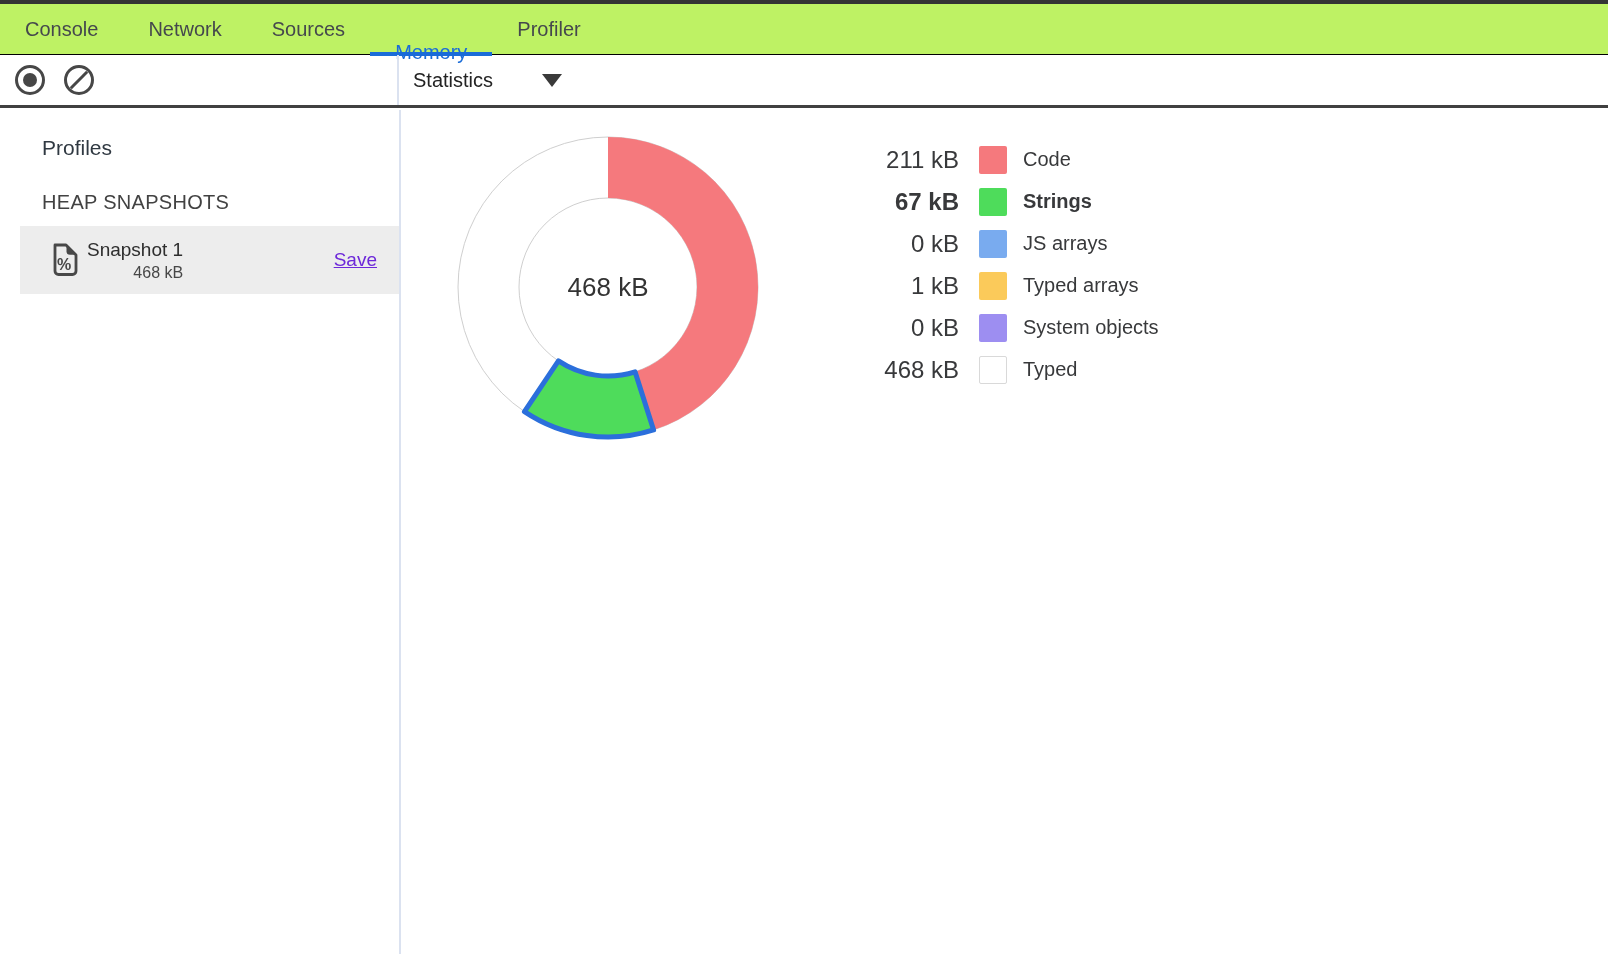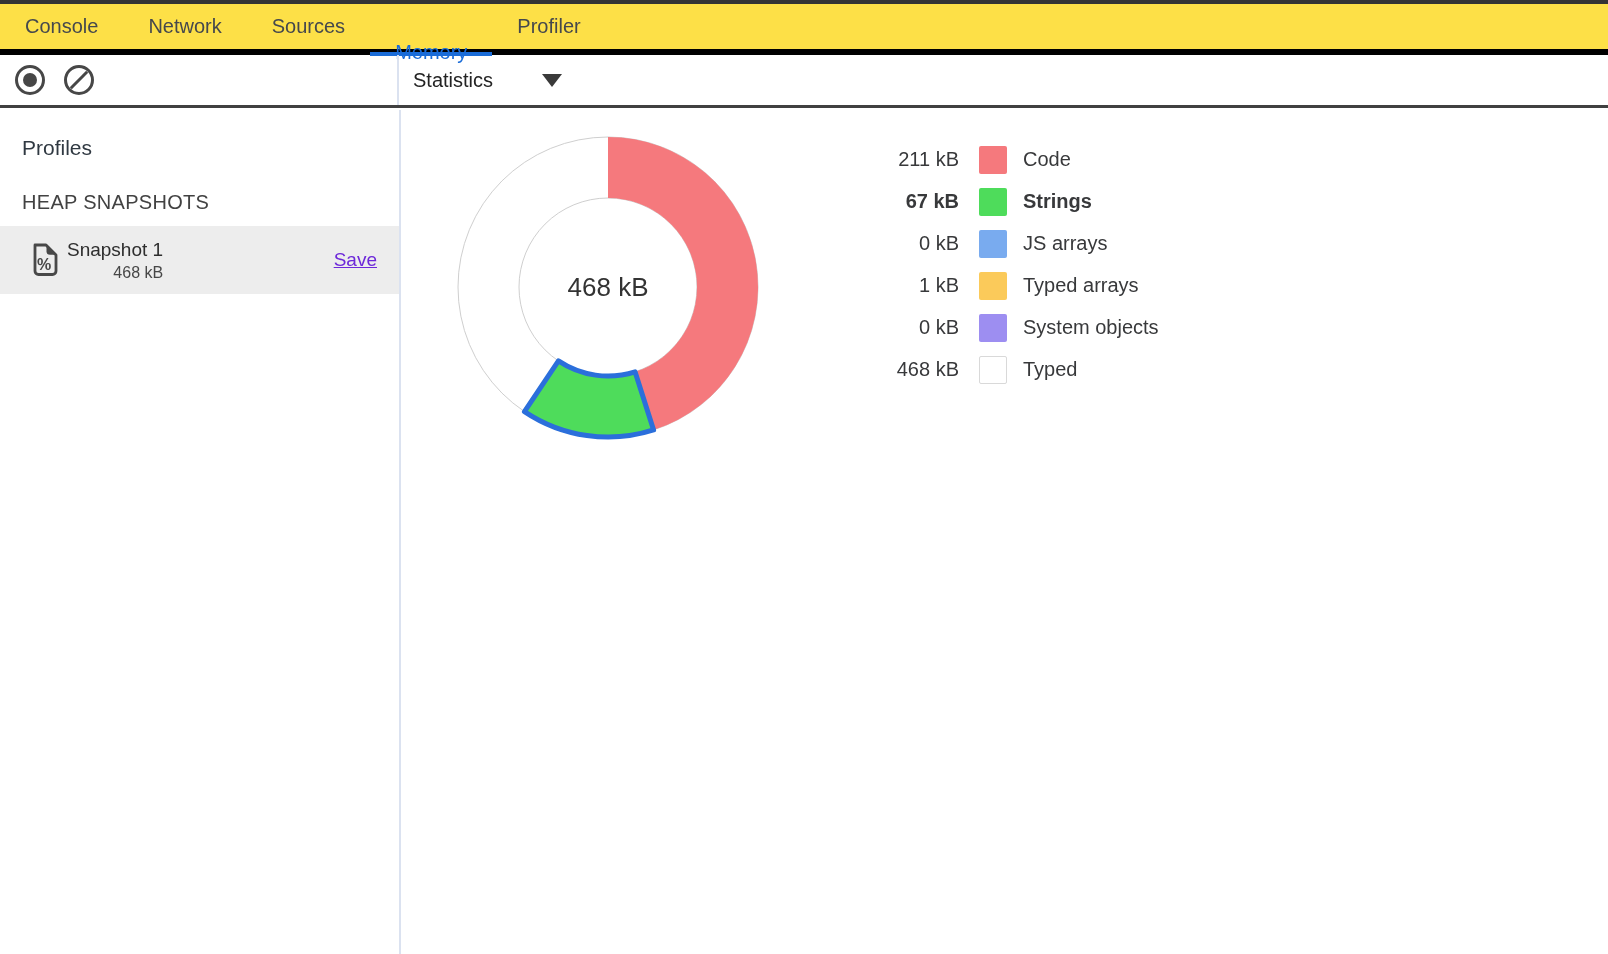--- a/index.html
+++ b/index.html
@@ -6,22 +6,22 @@
   html, body { width: 1608px; height: 954px; overflow: hidden; }
   body {
     font-family: "Liberation Sans", "DejaVu Sans", sans-serif;
     background: #ffffff; color: #333;
     position: relative;
   }
   .top-strip { height: 4px; background: #343434; width: 100%; }
 
   
   .tabbar {
-    height: 51px; background: #fde047;
-    border-bottom: 6px solid #000000;
+    height: 51px; background: #bef264;
+    border-bottom: 1px solid #000000;
     display: flex; align-items: stretch;
   }
   .tab {
     display: flex; align-items: center;
     padding: 4px 25px 0 25px;
     font-size: 20px; color: #45484d;
     border-bottom: 4px solid transparent;
     cursor: default; white-space: nowrap;
   }
   .tab.active { color: #1a6cd8; border-bottom-color: #1a6cd8; margin-top: 44px; }
@@ -44,21 +44,21 @@
   .dropdown-caret {
     width: 0; height: 0; margin-left: 49px;
     border-left: 10px solid transparent;
     border-right: 10px solid transparent;
     border-top: 13px solid #3a3a3a;
   }
 
   
   .sidebar {
     position: absolute; left: 0; top: 110px; bottom: 0;
-    width: 401px; border-right: 2px solid #dbe2f0; background: #fff;
+    width: 401px; border-right: 2px solid #dbe2f0; background: #fff; padding-left: 20px;
   }
   .profiles-title { margin: 26px 0 0 22px; font-size: 21px; color: #303942; }
   .section-title { margin: 31px 0 12px 22px; font-size: 20px; color: #424242; letter-spacing: 0.3px; }
   .snapshot-item {
     height: 68px; background: #ededed;
     display: flex; align-items: center;
     padding: 0 22px 0 30px;
   }
   .snapshot-icon { flex: 0 0 30px; margin-right: 7px; }
   .snapshot-text { display: flex; flex-direction: column; text-align: right; }
@@ -69,21 +69,21 @@
   
   .main { position: absolute; left: 401px; top: 110px; right: 0; bottom: 0; background: #fff; }
   .chart-wrap { position: absolute; left: 45px; top: 15px; width: 324px; height: 324px; }
   .chart-center-label {
     position: absolute; left: 207px; top: 177px;
     transform: translate(-50%, -50%);
     font-size: 26px; color: #333; white-space: nowrap;
   }
   .legend { position: absolute; left: 448px; top: 35px; }
   .legend-row { display: flex; align-items: center; height: 29px; margin-bottom: 13px; }
-  .legend-value { width: 110px; text-align: right; font-size: 20px; color: #38393b; white-space: nowrap; }
+  .legend-value { width: 110px; text-align: right; font-size: 24px; color: #38393b; white-space: nowrap; }
   .legend-swatch { width: 28px; height: 28px; margin-left: 20px; border-radius: 2px; flex: 0 0 28px; }
   .legend-swatch.total { border: 1px solid #d9d9d9; }
   .legend-label { margin-left: 16px; font-size: 20px; color: #38393b; white-space: nowrap; }
   .bold { font-weight: bold; }
 </style>
 </head>
 <body>
 
 <div>
   <div class="top-strip"></div>

